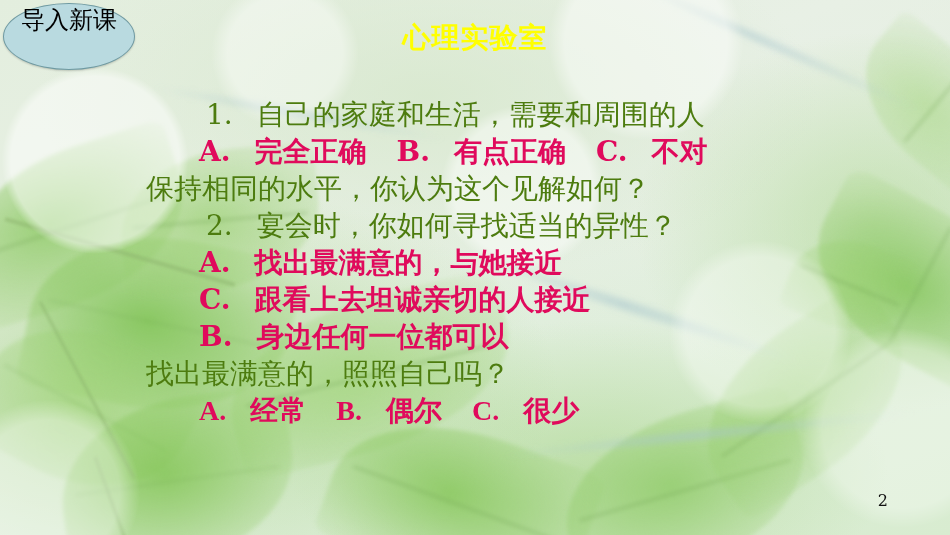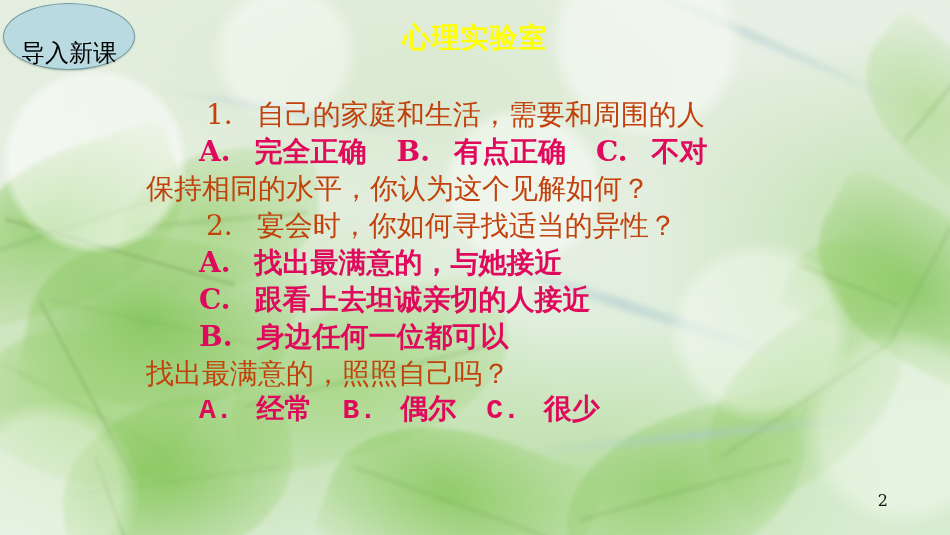--- a/index.html
+++ b/index.html
@@ -81,21 +81,21 @@
     position: absolute;
     left: 3px;
     top: 3px;
     width: 130px;
     height: 65px;
     border-radius: 50%;
     background: #b9dae0;
     border: 1px solid #6f9aa2;
     box-shadow: 0 1px 2px rgba(0,0,0,.18);
     display: flex;
-    align-items: flex-end;
+    align-items: flex-start;
     justify-content: center;
   }
   #badge-label {
     font-family: "DejaVu Sans", "Liberation Sans", sans-serif;
     font-size: 24px;
     color: #000000;
     letter-spacing: 0px;
     white-space: nowrap;
   }
 
@@ -119,28 +119,28 @@
     top: 96px;
     width: 700px;
   }
   .line {
     white-space: nowrap;
     line-height: 37px;
     font-size: 28px;
     font-family: "DejaVu Serif", "Liberation Serif", serif;
   }
   .q {            
-    color: #c2410c;
+    color: #4d7c0f;
   }
   .a {            
     color: #e00a5c;
     font-weight: bold;
   }
   .a.kai {        
-    font-family: Liberation Mono, monospace;
+    font-family: Liberation Serif, serif;
     font-weight: bold;
   }
   .indent-1 { padding-left: 60px; }
   .indent-a { padding-left: 53px; }
   .indent-a2 { padding-left: 53px; }
   .gap-sm { display: inline-block; width: 24px; }
   .gap-md { display: inline-block; width: 30px; }
 
   
   #page-number {

